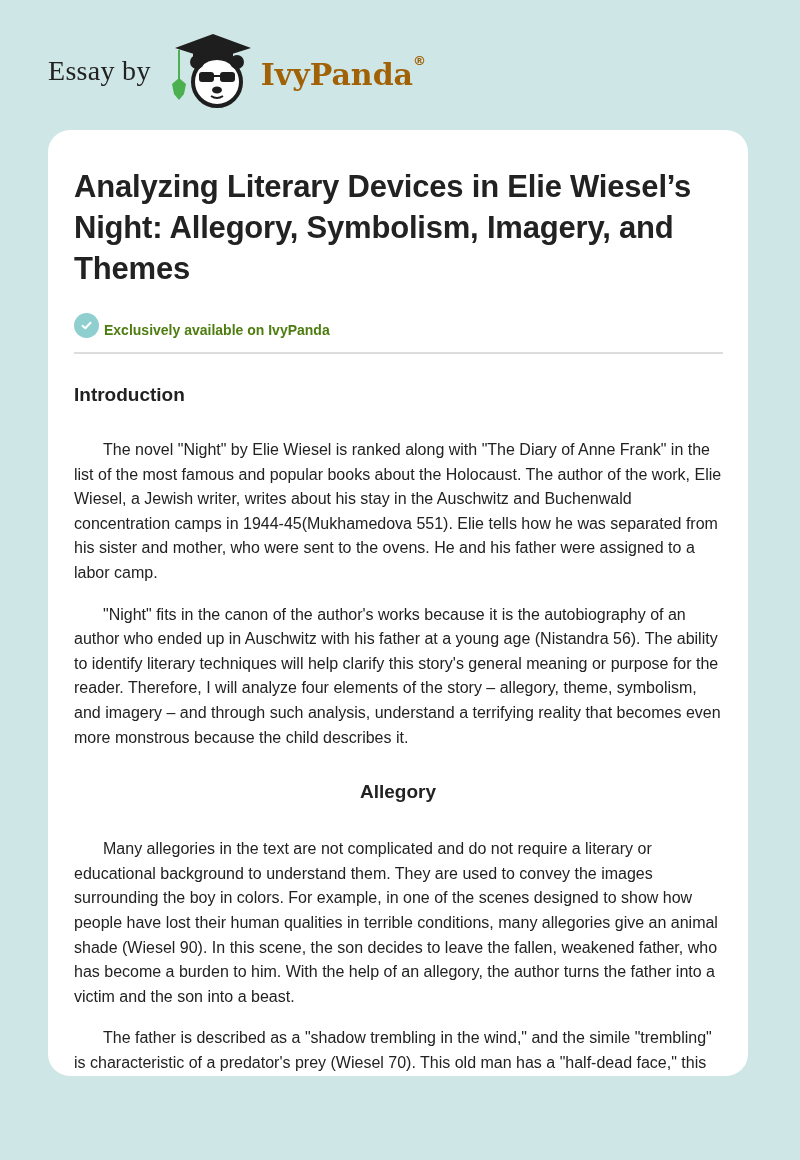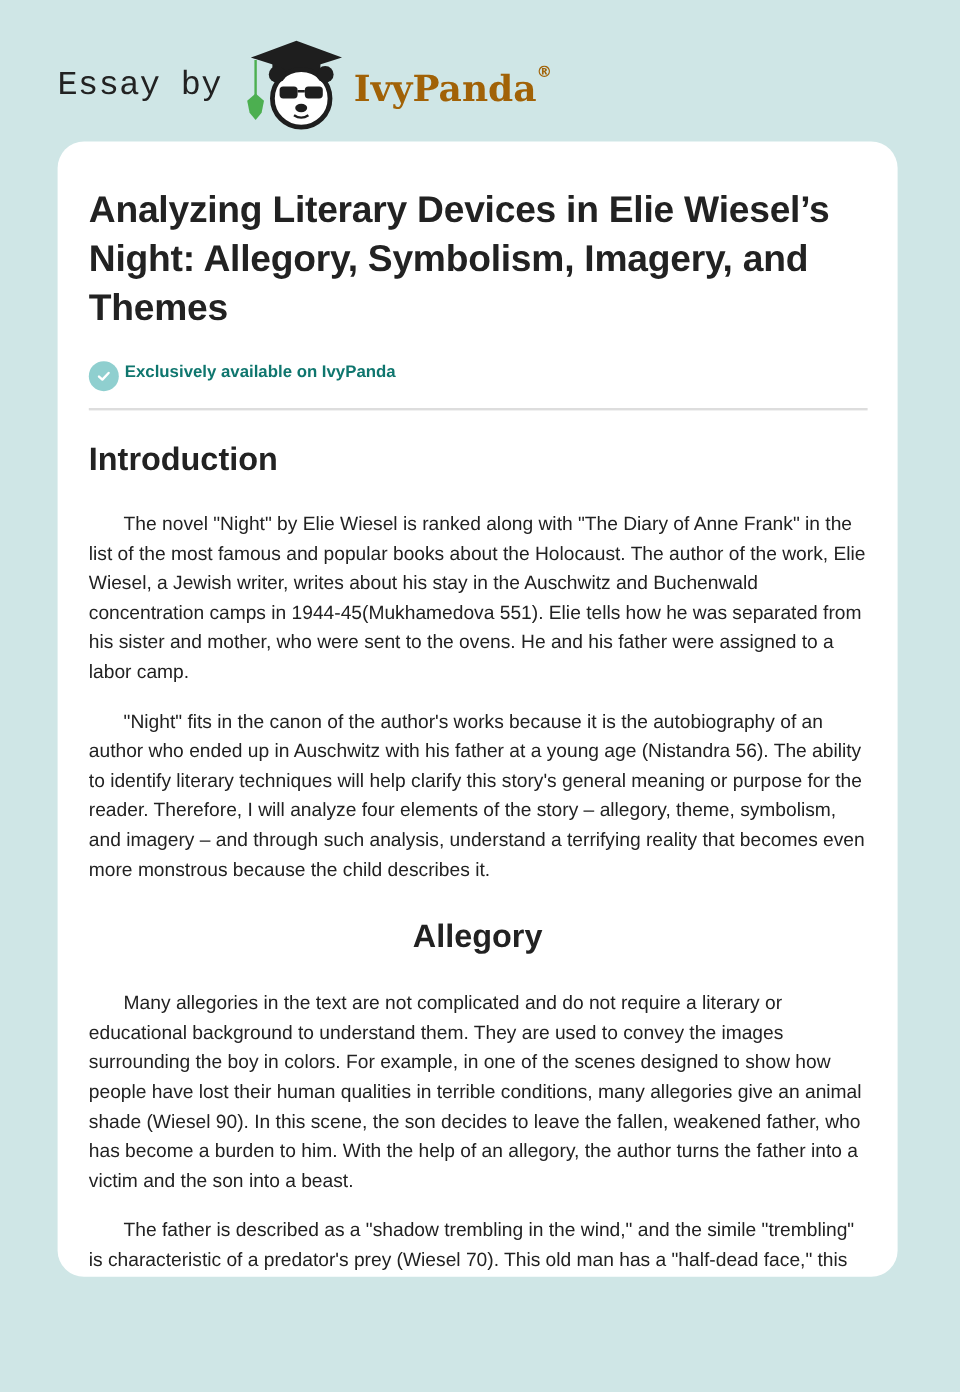--- a/index.html
+++ b/index.html
@@ -14,78 +14,78 @@
     }
     .header {
       position: absolute;
       left: 48px;
       top: 30px;
       height: 80px;
       display: flex;
       align-items: center;
     }
     .essay-by {
-      font-family: Liberation Mono, monospace;
+      font-family: Liberation Serif, serif;
       font-size: 28px;
       color: #222;
       letter-spacing: 0.3px;
       margin-right: 18px;
       margin-top: 2px;
     }
     .logo-icon { width: 88px; height: 80px; margin-right: 4px; }
     .brand {
       font-family: "DejaVu Serif", serif;
       font-weight: bold;
       font-size: 30px;
       color: #a16207;
       margin-top: 8px;
     }
     .brand sup { font-size: 13px; vertical-align: top; position: relative; top: -4px; font-family: "DejaVu Sans", sans-serif; }
     .card {
       position: absolute;
       left: 48px;
-      top: 118px;
+      top: 130px;
       width: 700px;
       height: 946px;
       background: #ffffff;
       border-radius: 22px;
       overflow: hidden;
     }
     .card-inner { padding: 36px 26px 0 26px; }
     h1 {
       margin: 0;
       font-size: 31px;
       line-height: 41px;
       font-weight: bold;
       color: #222;
       letter-spacing: -0.2px;
     }
     .exclusive {
       display: flex;
-      align-items: flex-start;
+      align-items: flex-end;
       margin-top: 24px;
       font-size: 14px;
       font-weight: bold;
-      color: #0f766e;
+      color: #4d7c0f;
     }
     .check {
       width: 25px; height: 25px; border-radius: 50%;
       background: #8fcfcf;
       display: flex; align-items: center; justify-content: center;
       margin-right: 5px;
     }
     .divider {
       height: 2px;
       background: #dddddd;
       margin-top: 14px;
       width: 649px;
     }
     h2 {
       margin: 0;
-      font-size: 27px;
+      font-size: 19px;
       font-weight: bold;
       color: #222;
       line-height: 34px;
     }
     .h2-intro { margin-top: 24px; }
     .h2-alleg { margin-top: 25px; text-align: center; }
     p {
       margin: 0;
       font-size: 16px;
       line-height: 24.6px;

